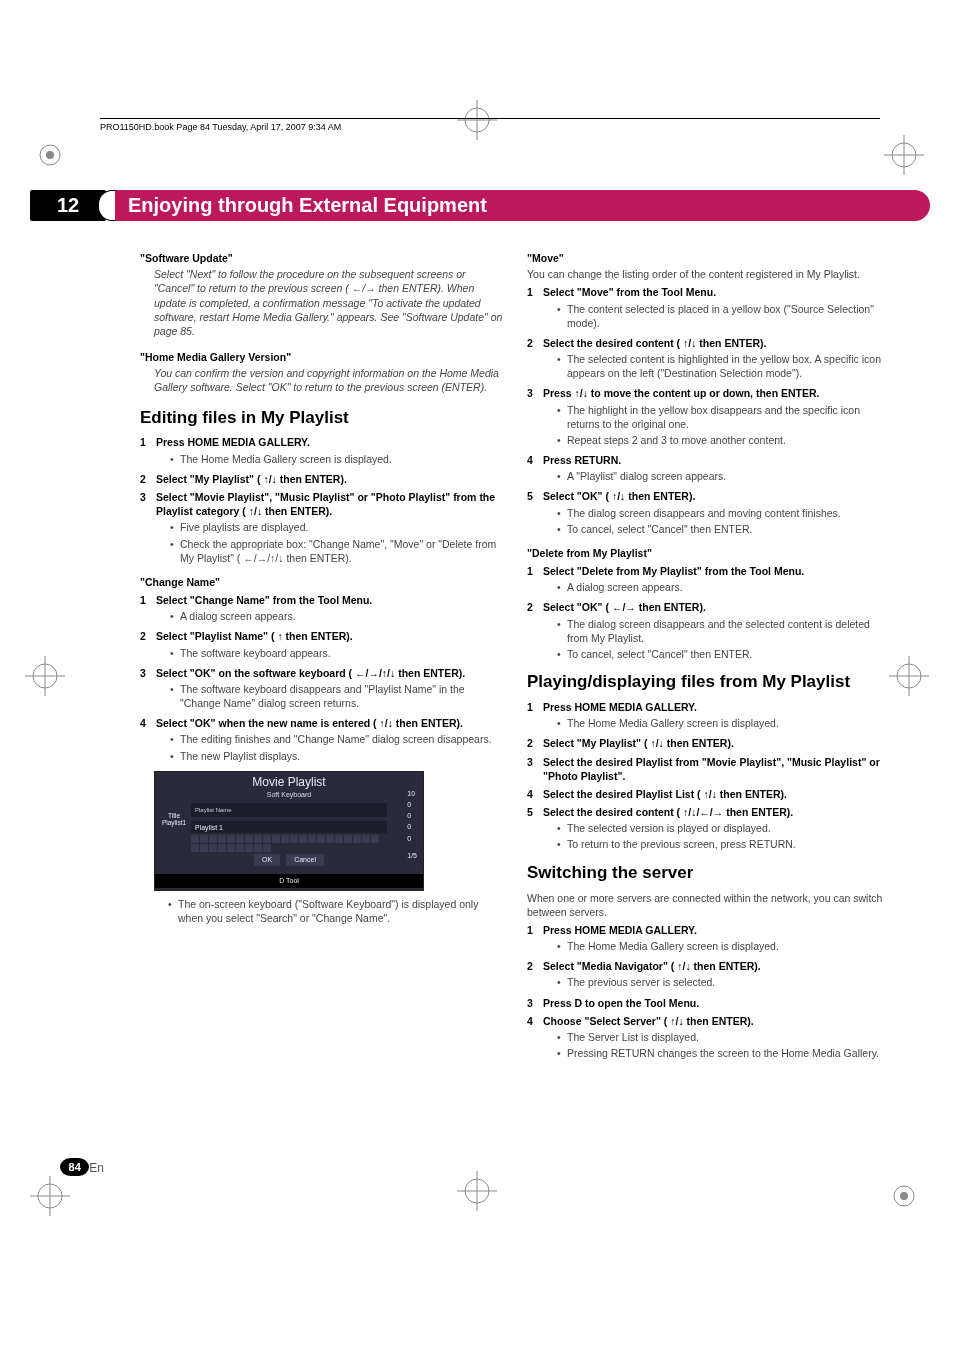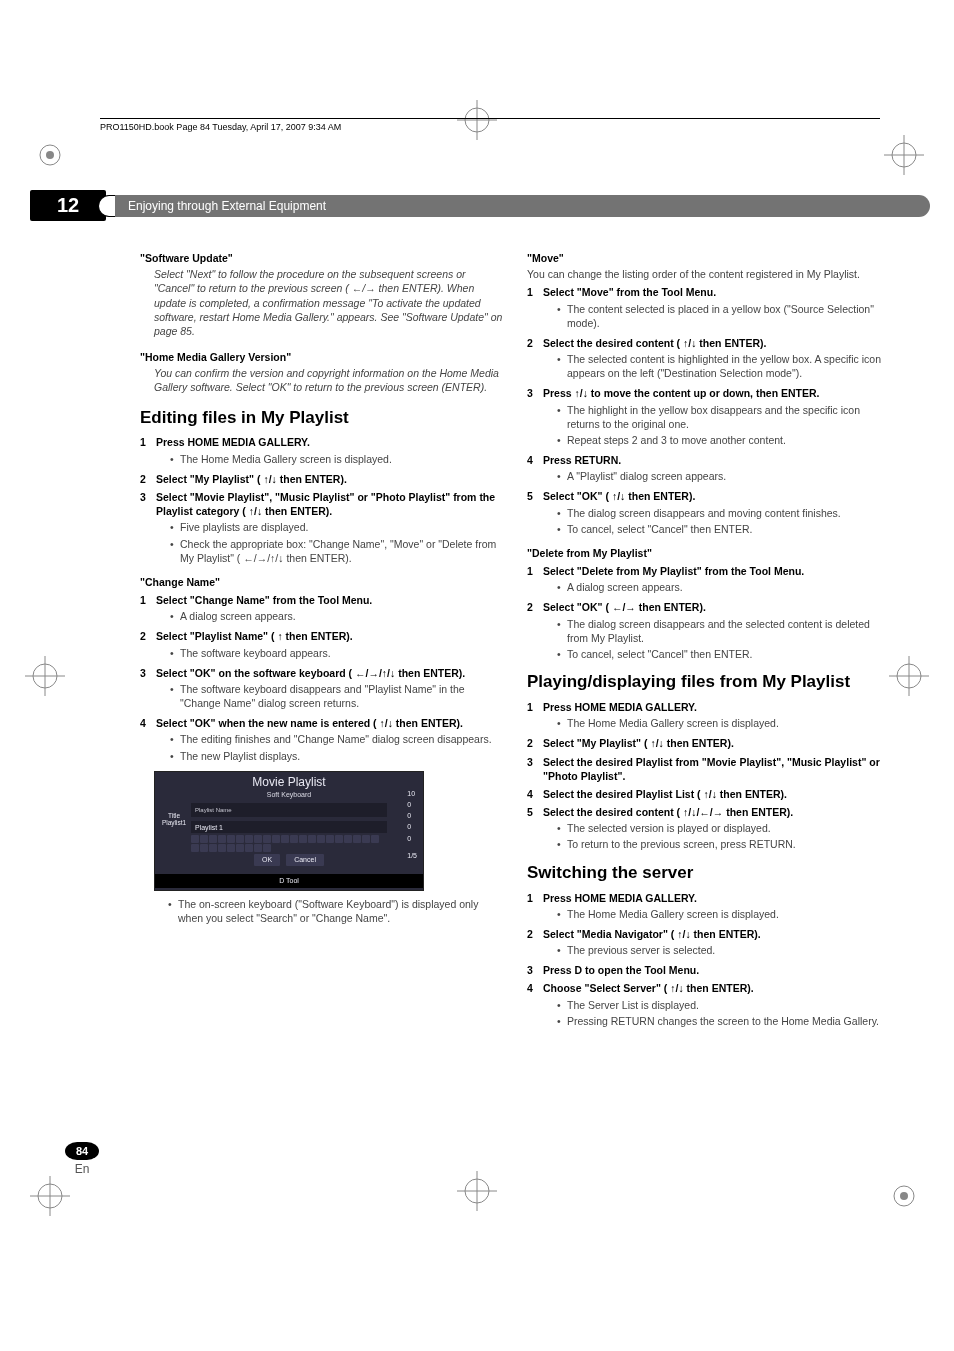--- a/index.html
+++ b/index.html
@@ -59,24 +59,24 @@
     color: #fff;
     font-size: 20px;
     font-weight: bold;
     padding: 4px 24px;
     border-radius: 2px;
     margin-right: 8px;
     min-width: 28px;
     text-align: center;
   }
   .chapter-banner {
-    background: #737373;
+    background: #be185d;
     color: #fff;
-    font-size: 12px;
-    font-weight: normal;
+    font-size: 20px;
+    font-weight: bold;
     padding: 4px 14px 4px 14px;
     border-radius: 30px 30px 30px 2px / 30px 30px 30px 2px;
     flex: 1;
     position: relative;
     border-top-left-radius: 0;
     border-bottom-left-radius: 0;
     border-top-right-radius: 16px;
     border-bottom-right-radius: 16px;
   }
   .chapter-banner::before{
@@ -140,21 +140,20 @@
   .note-after-shot { margin-left: 28px; color:#444; position:relative; padding-left:10px;}
   .note-after-shot::before{ content:"•"; position:absolute; left:0; }
 
   
   .pagebadge {
     position: absolute;
     left: 60px;
     bottom: 175px;
     width: 44px;
     display:flex;
-    flex-direction:column;
     align-items:center;
   }
   .pagebadge .oval{
     background:#000;
     color:#fff;
     border-radius:50%/70%;
     width:34px;height:18px;
     display:flex;align-items:center;justify-content:center;
     font-weight:bold;font-size:11px;
   }
@@ -447,20 +446,21 @@
     <div class="step">
         <div class="num">5</div>
         <div class="text">Select the desired content ( ↑/↓/←/→ then ENTER).</div>
       </div>
     <ul class="sub-bullets">
       <li>The selected version is played or displayed.</li>
       <li>To return to the previous screen, press RETURN.</li>
     </ul>
 
     <div class="section-title">Switching the server</div>
+    <div style="color:#444;margin:0 0 4px 0;">When one or more servers are connected within the network, you can switch between servers.</div>
 
     <div class="step">
         <div class="num">1</div>
         <div class="text">Press HOME MEDIA GALLERY.</div>
       </div>
     <ul class="sub-bullets">
         <li>The Home Media Gallery screen is displayed.</li>
       </ul>
 
     <div class="step">

